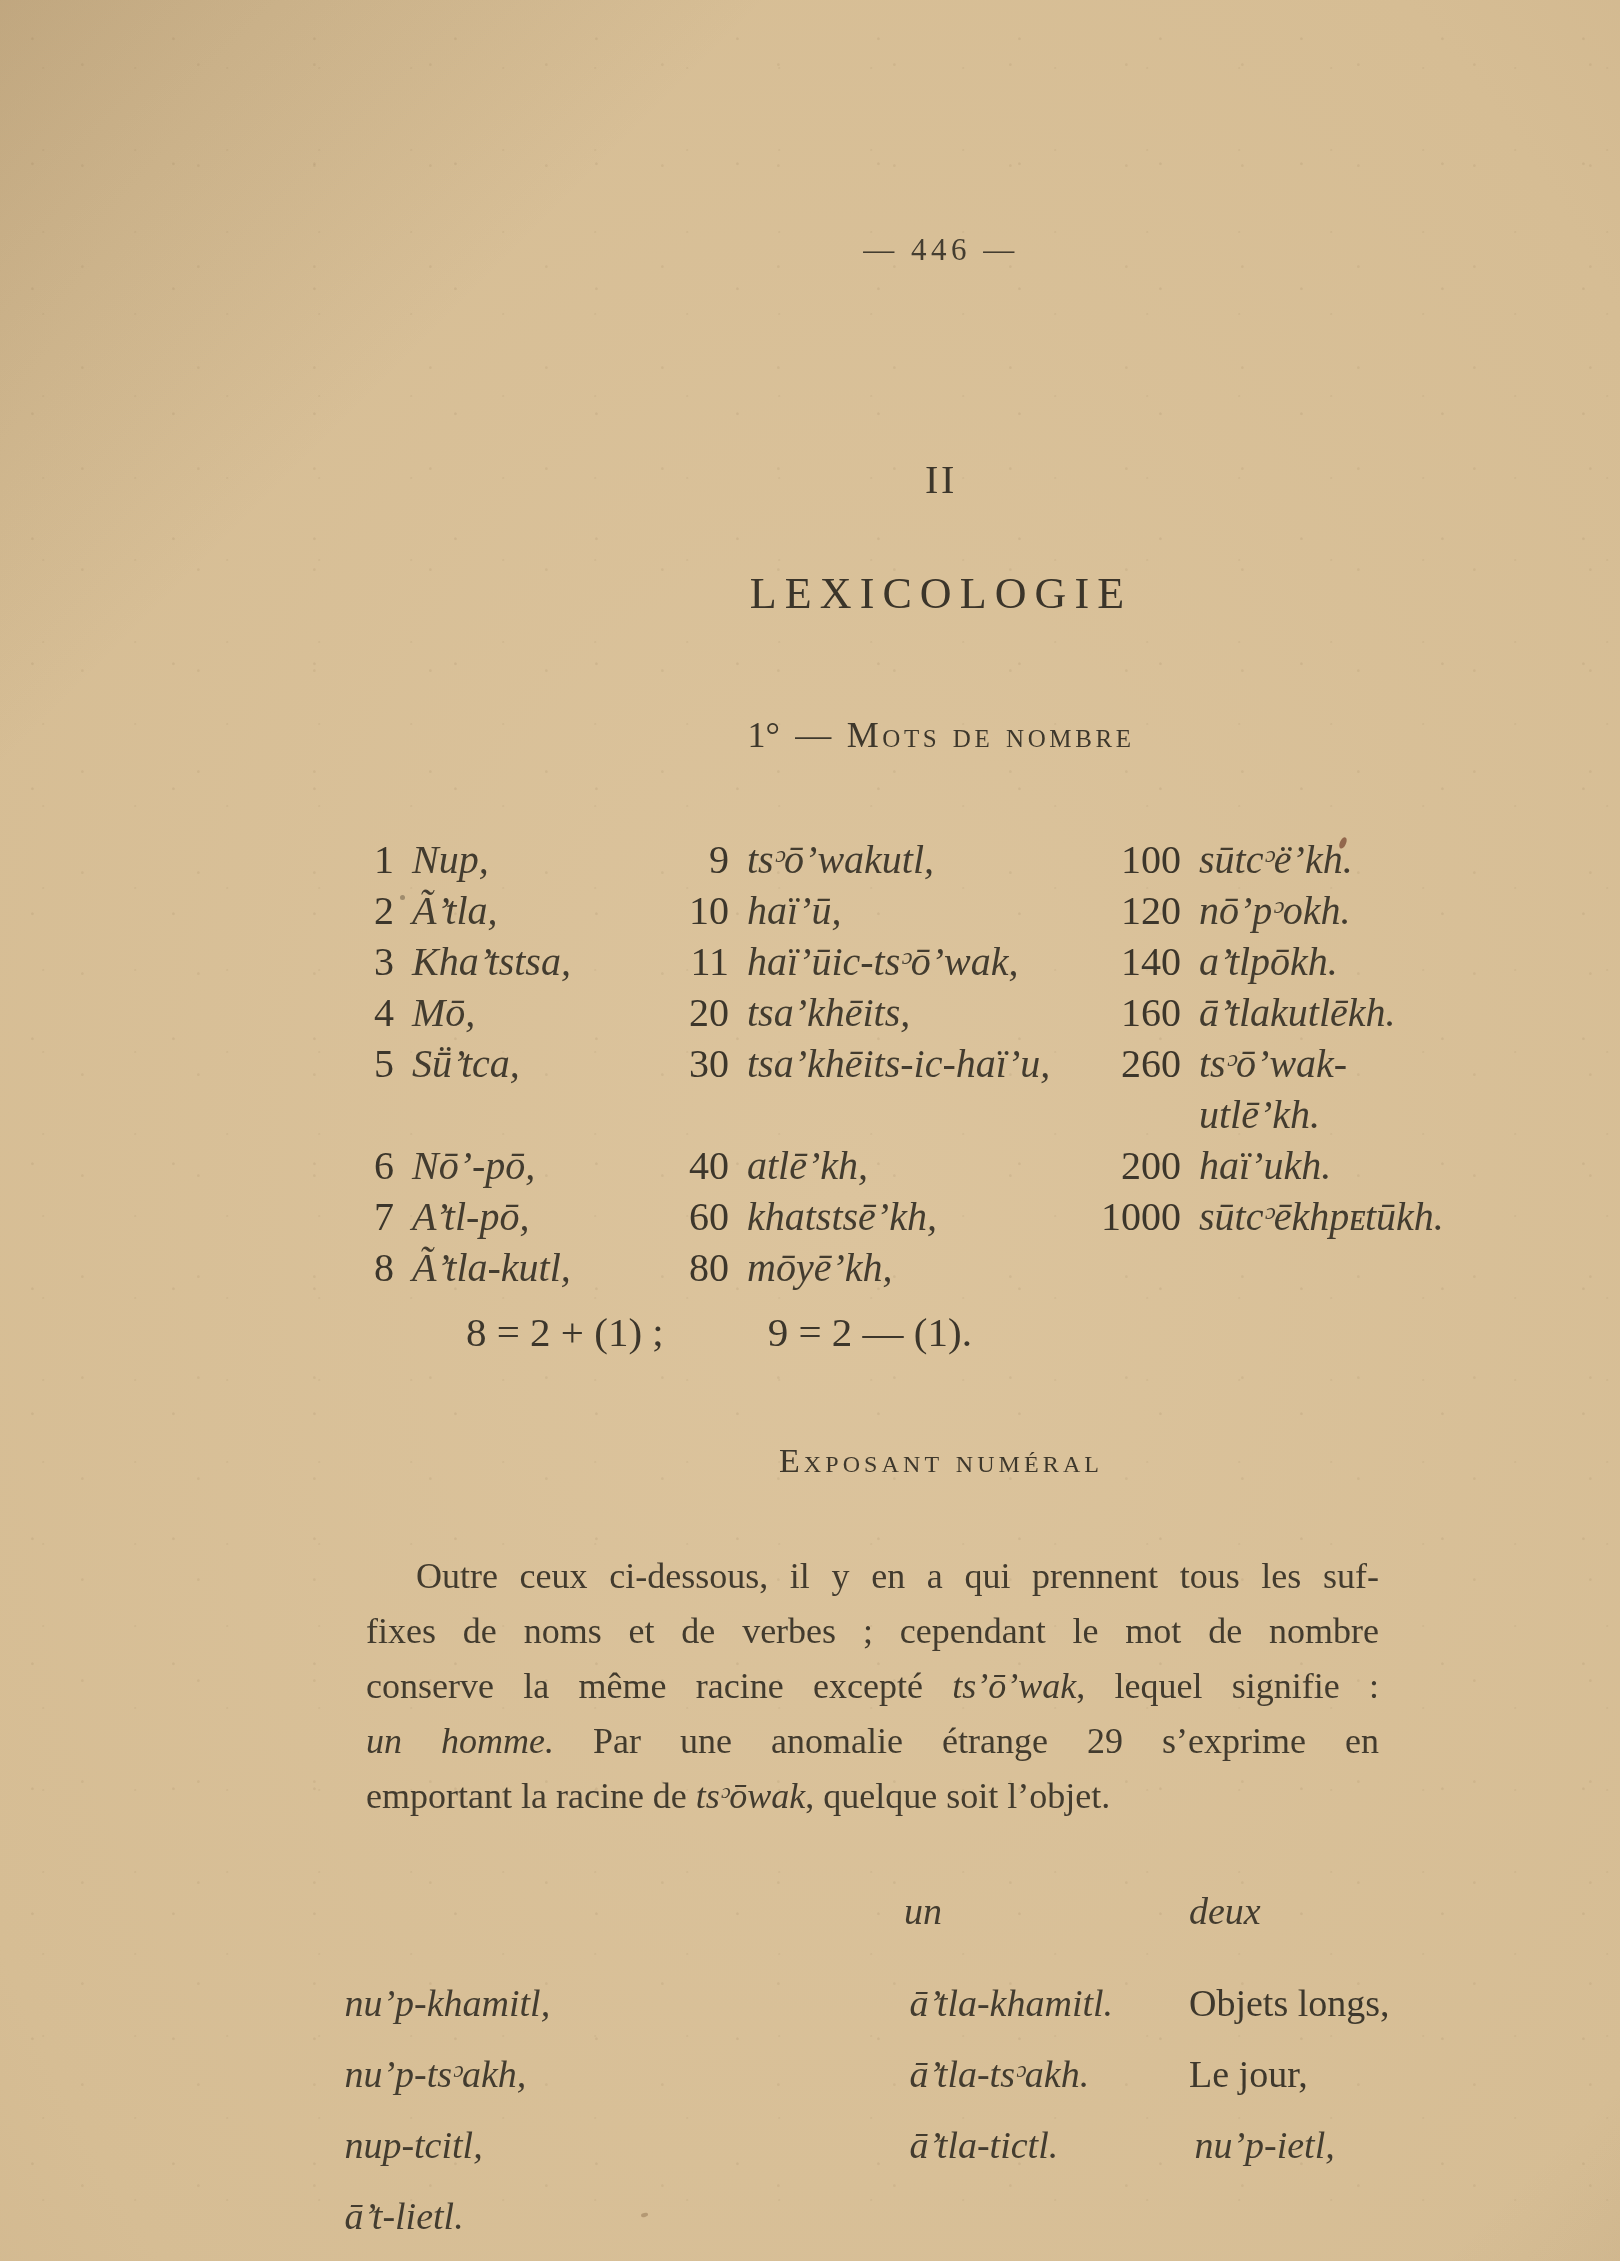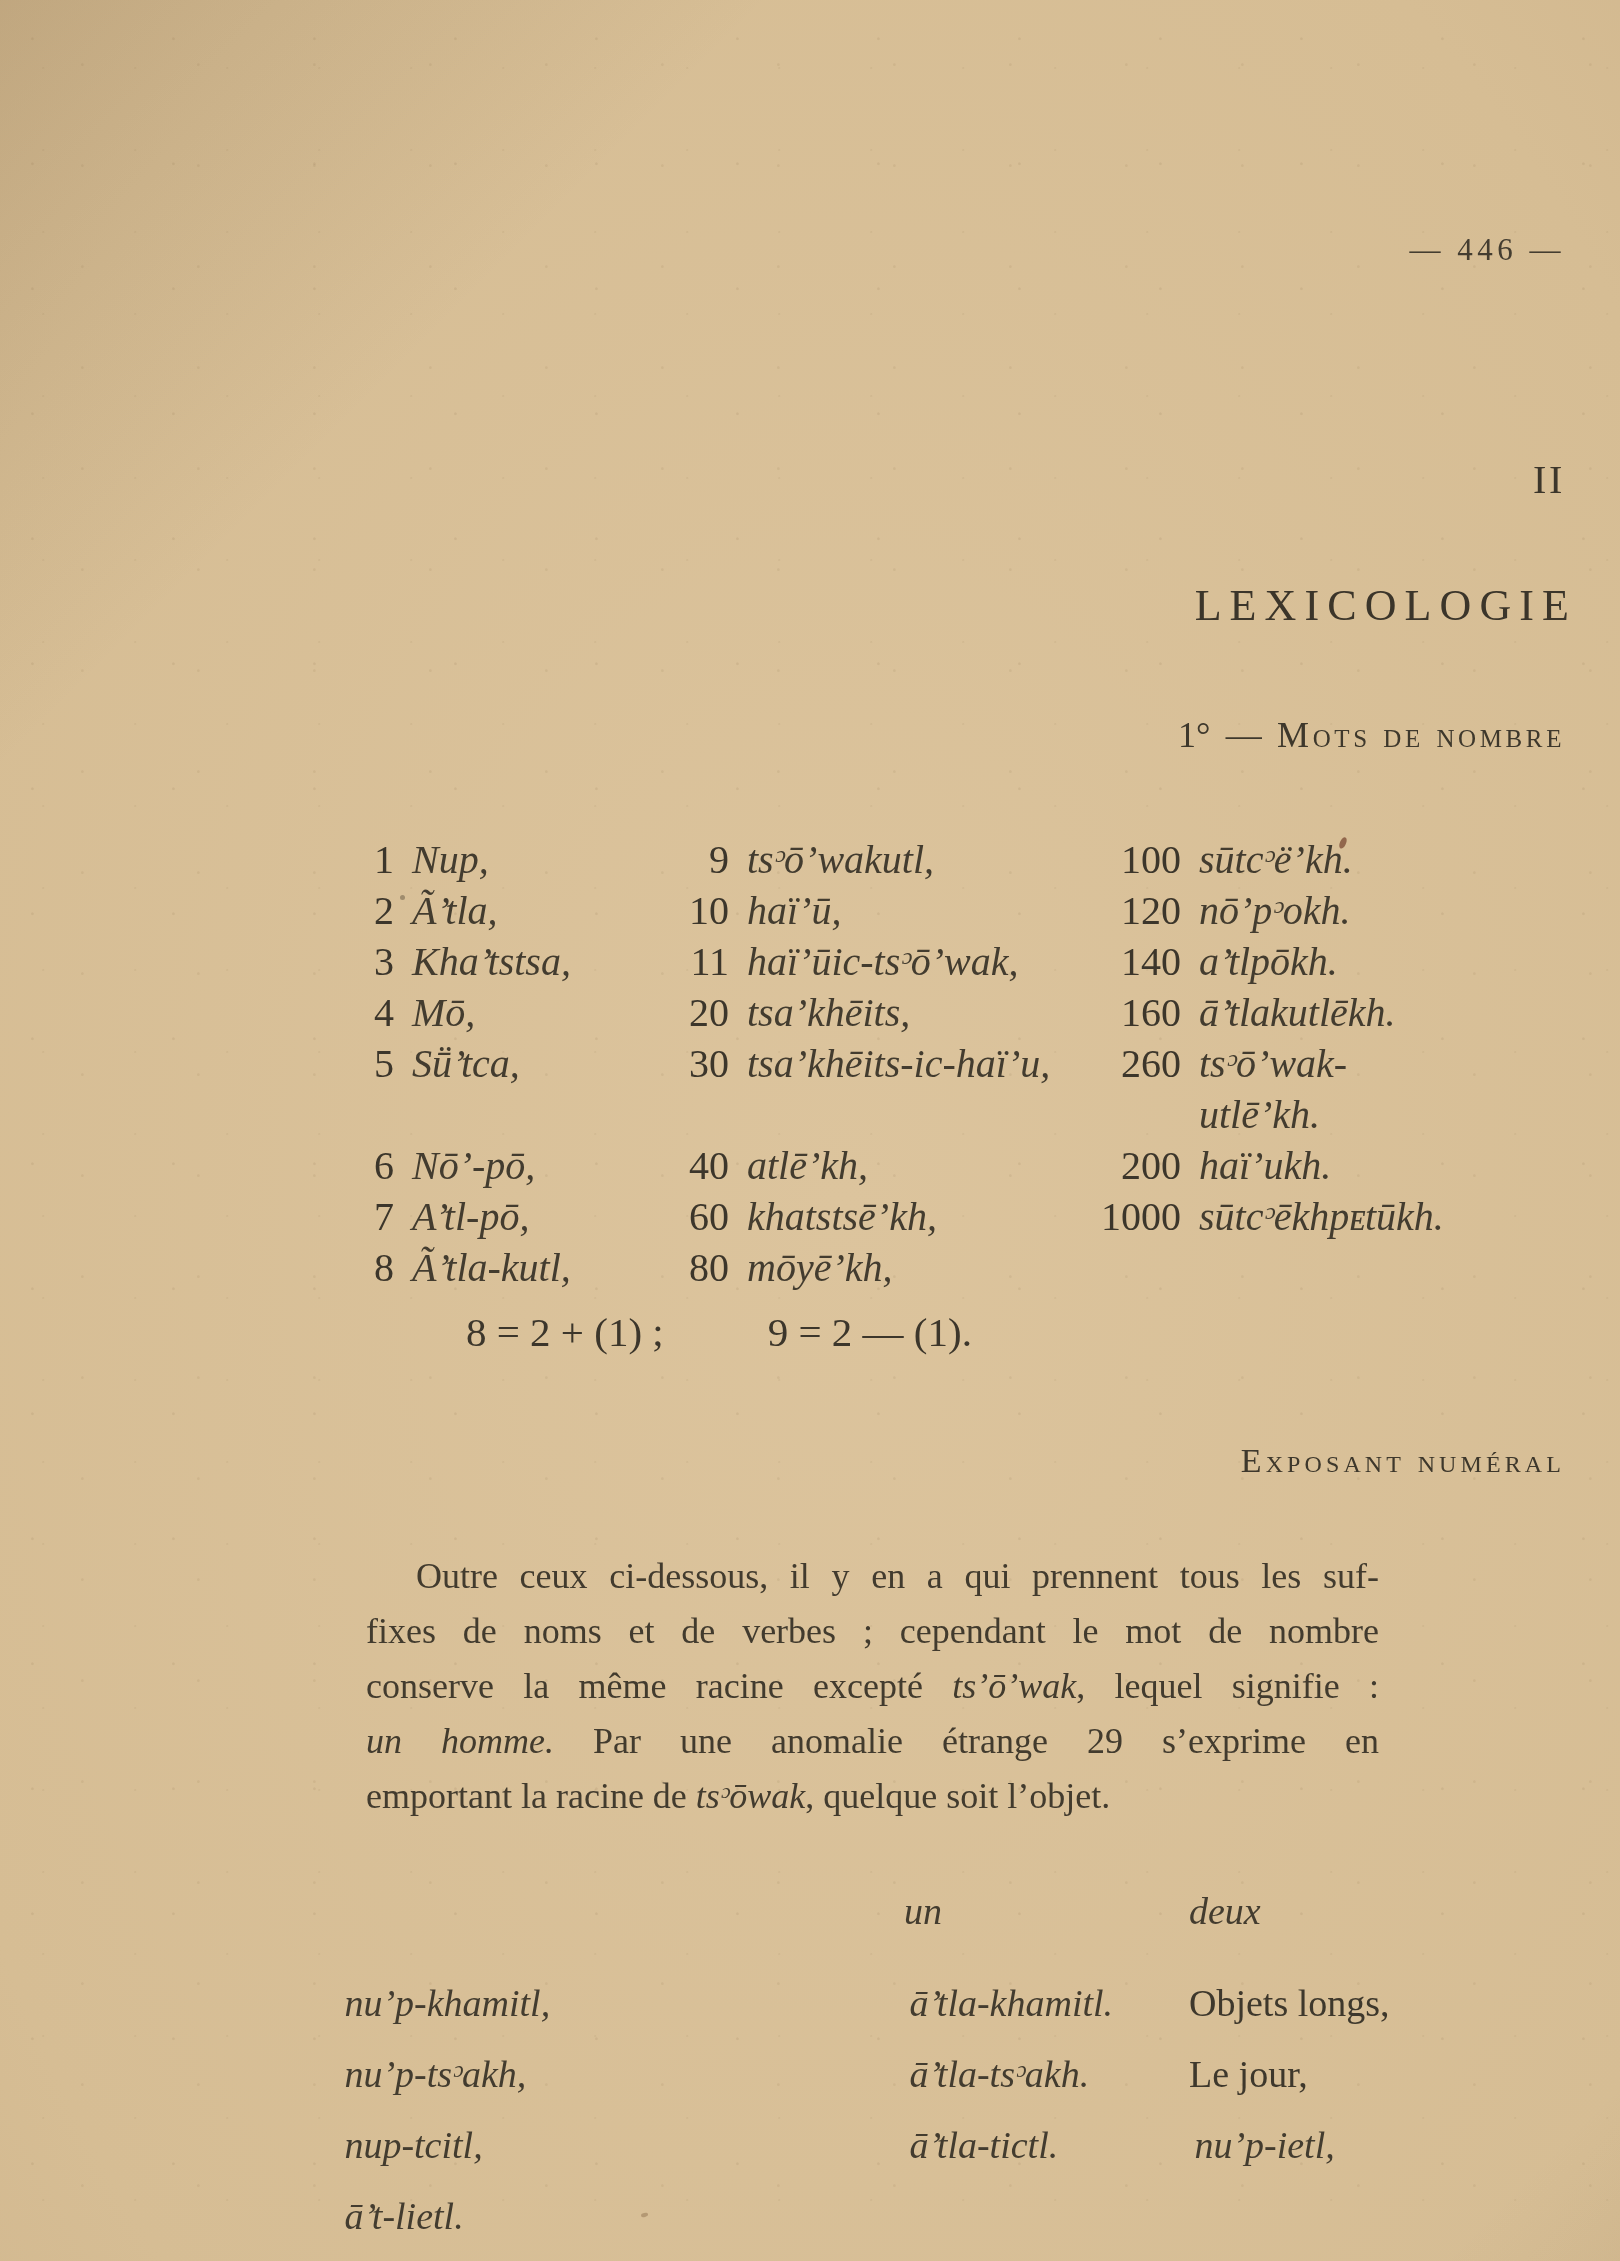--- a/index.html
+++ b/index.html
@@ -23,25 +23,25 @@
         #dcc49d 0%, #d6bd94 50%, #cdb289 76%, #bfa478 93%, #ad9268 100%);
     background-size:
       141px 125px, 116px 101px, 92px 82px,
       100% 100%, 100% 100%, 100% 100%;
   }
   .speck { position: absolute; border-radius: 50%; }
   .speck.s1 { left: 1340px; top: 837px; width: 6.3px; height: 11.8px; background: #7a4a33; opacity:.75; transform: rotate(24deg); }
   .speck.s2 { left: 400px;  top: 895px; width: 5.4px; height: 5.4px; background: #6f604a; opacity:.55; }
   .speck.s3 { left: 641px; top: 2213px; width: 7.2px; height: 3.6px;  background: #8a6a4a; opacity:.45; transform: rotate(-15deg); }
 
-  .center-col { position: absolute; left: 317px; width: 1248px; text-align: right; }
+  .center-col { position: absolute; left: 317px; width: 1248px; text-align: center; }
 
   .pageno   { top: 232px; font-size: 31px; letter-spacing: 4.5px; color: #443d30; }
   .sec-num  { top: 456px; font-size: 40px; letter-spacing: 2.7px; color: #3c362b; }
-  .title    { top: 568px; font-size: 44px; font-weight: normal; letter-spacing: 8.1px; margin: 12px; color: #3b352a; }
+  .title    { top: 568px; font-size: 44px; font-weight: normal; letter-spacing: 8.1px; margin: 0; color: #3b352a; }
   .subhead  { top: 714px; font-size: 36px; color: #3e382c; }
   .subhead .sc { font-variant: small-caps; letter-spacing: 3.6px; }
   .subhead .dash { padding: 0 15.4px; }
 
   .numtable {
     position: absolute; left: 362px; top: 834px; width: 1085px;
     display: grid;
     grid-template-columns: 32px 249px 86px 366px 86px 253px;
     font-size: 40px; line-height: 51px;
   }

